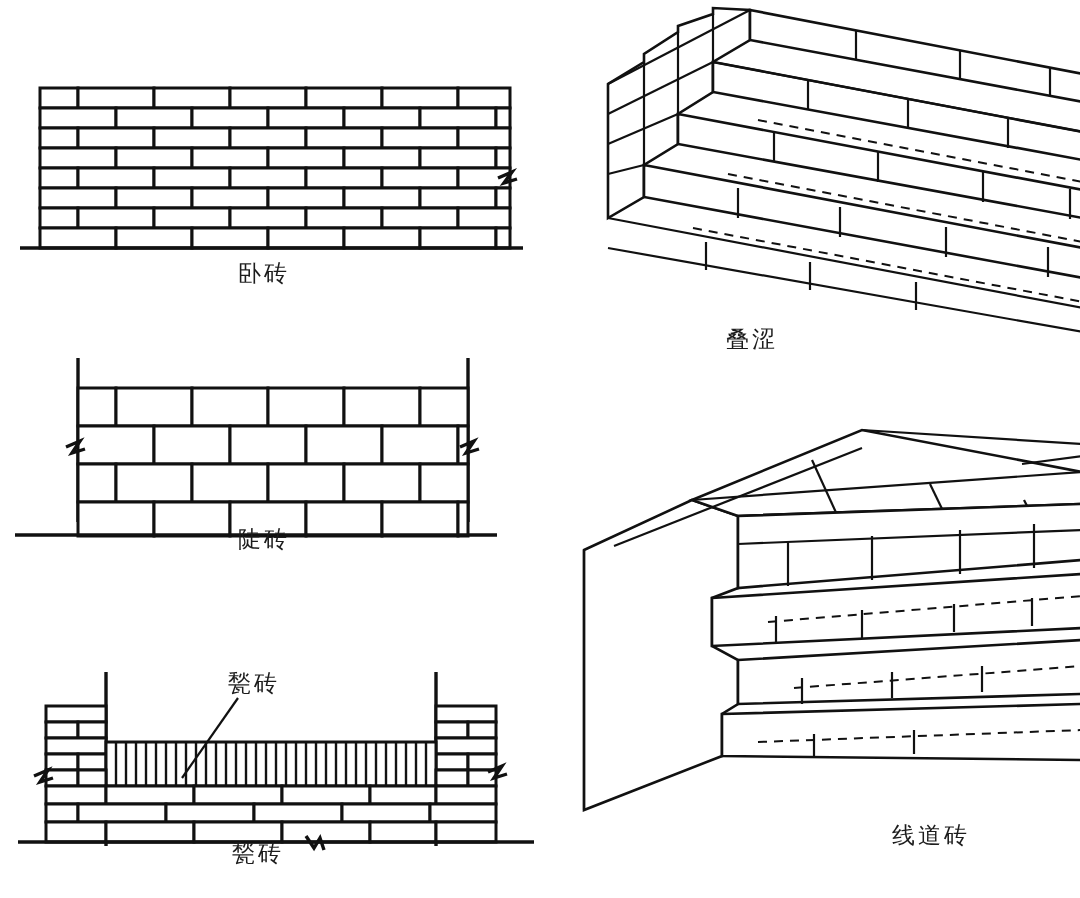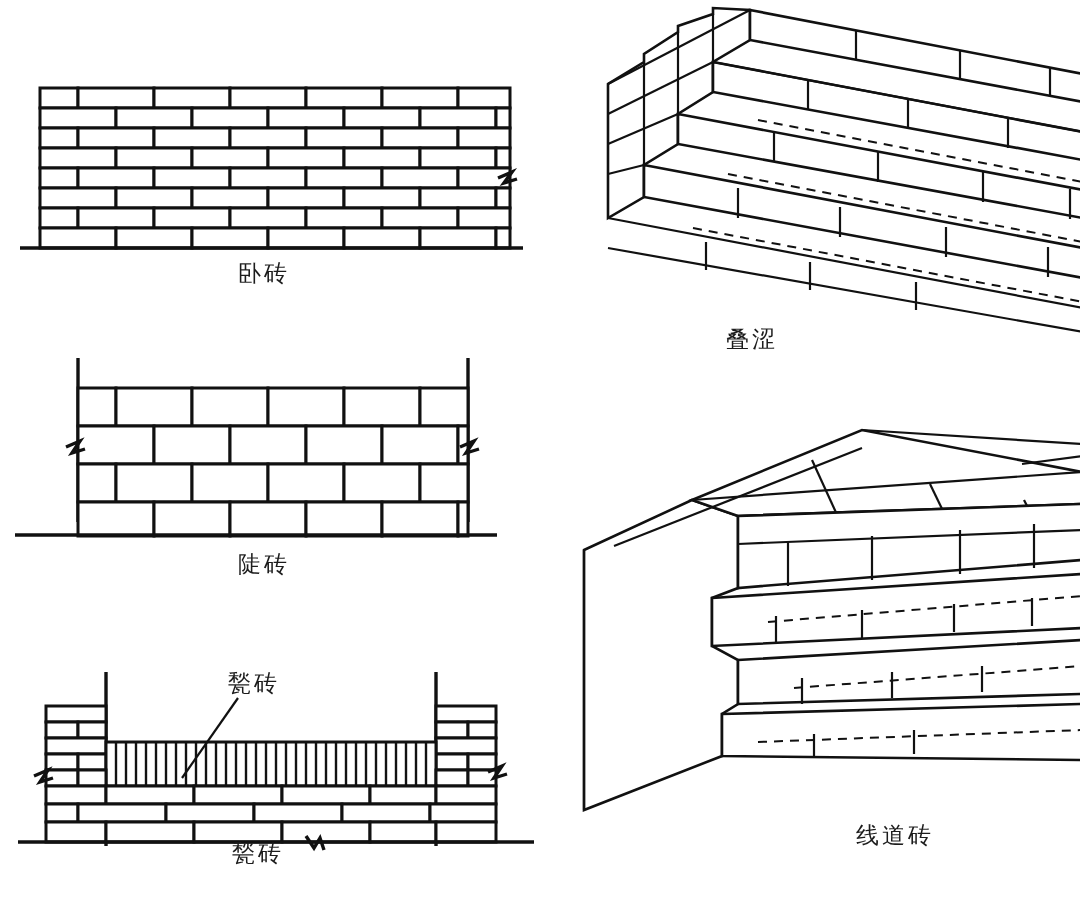--- a/index.html
+++ b/index.html
@@ -155,21 +155,21 @@
         <rect class="brick" x="322" y="150" width="76" height="34"></rect>
         <rect class="brick" x="398" y="150" width="10" height="34"></rect>
       </g>
     </g>
 
     <path class="pier" d="M6 95 L20 89 L12 101 L25 97" stroke-width="2.6"></path>
     <path class="pier" d="M400 95 L414 89 L406 101 L419 97" stroke-width="2.6"></path>
     <line class="gnd" x1="-45" y1="183" x2="437" y2="183"></line>
   </svg>
 </div>
-<div class="cap" style="left:238px;top:549px;">陡砖</div>
+<div class="cap" style="left:238px;top:524px;">陡砖</div>
 
 <div class="fig" style="left:18px;top:668px;">
   <svg width="520" height="190" viewBox="0 0 520 190">
 
     <line class="pier" x1="88" y1="4" x2="88" y2="178"></line>
     <line class="pier" x1="418" y1="4" x2="418" y2="178"></line>
 
     <g>
       <rect class="brick" x="28" y="38" width="60" height="16"></rect>
       <rect class="brick" x="28" y="54" width="32" height="16"></rect>
@@ -407,13 +407,13 @@
       <path d="M232 250 L520 228"></path>
       <path d="M196 304 L520 292"></path>
     </g>
 
     <g class="isothin">
       <path d="M300 -8 L520 6"></path>
       <path d="M460 26 L520 18"></path>
     </g>
   </svg>
 </div>
-<div class="cap" style="left:856px;top:820px;">线道砖</div>
+<div class="cap" style="left:892px;top:820px;">线道砖</div>
 
 </body></html>

